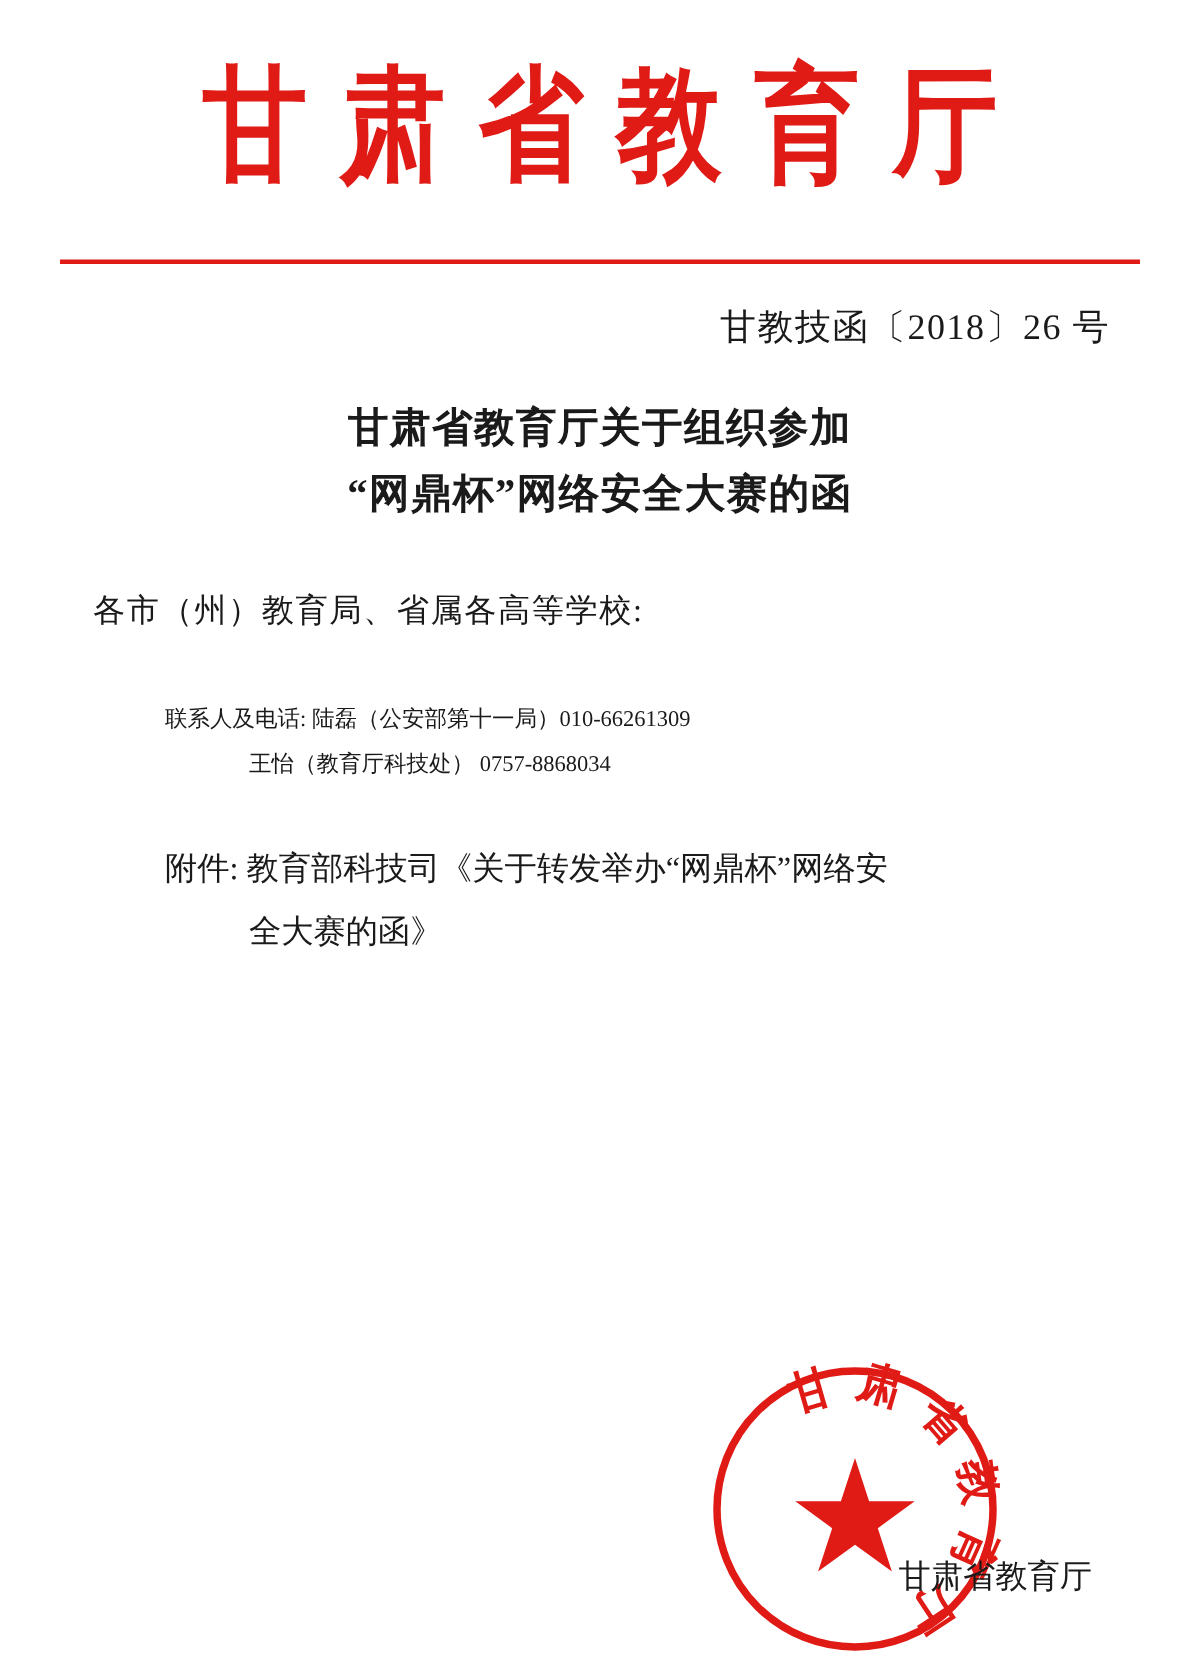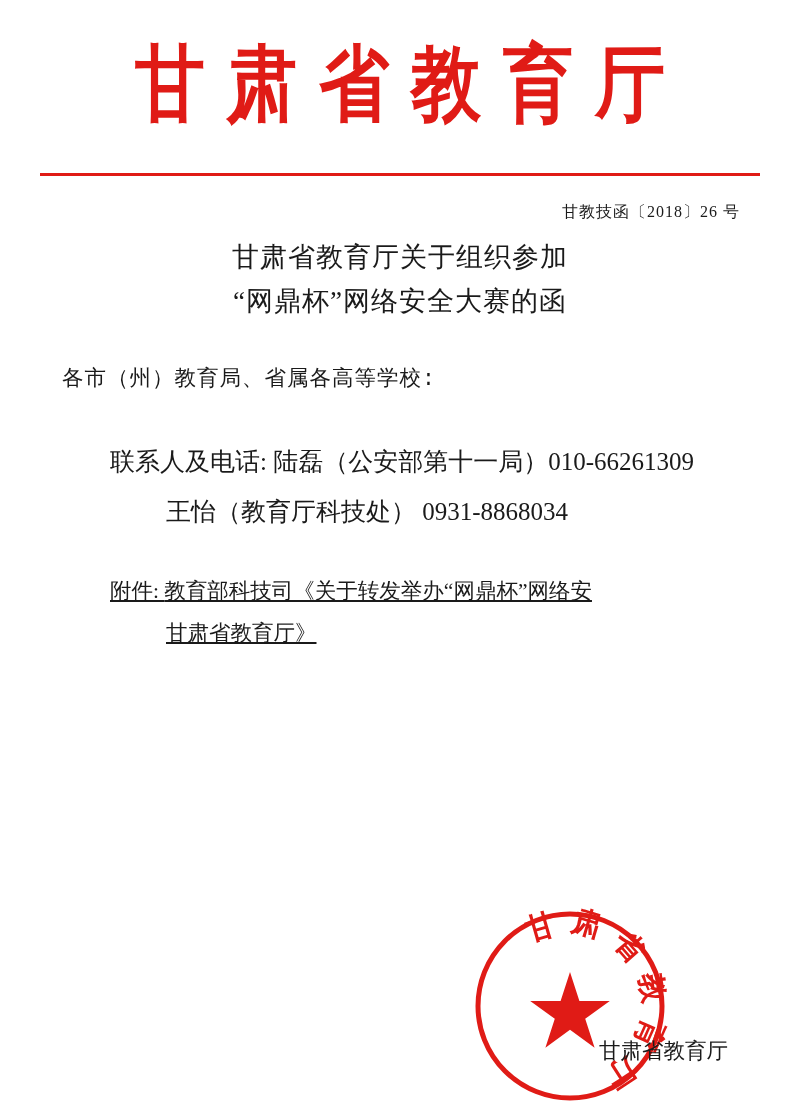--- a/index.html
+++ b/index.html
@@ -49,73 +49,71 @@
     height: 3px;
     background: #e01b16;
     width: 100%;
   }
 
   
   .docnum {
     margin-top: 26px;
     padding-right: 60px;
     text-align: right;
-    font-size: 16px;
+    font-size: 24px;
     letter-spacing: 1px;
   }
 
   
   .doc-title {
-    margin-top: 12px;
+    margin-top: 29px;
     text-align: center;
-    font-weight: normal;
+    font-weight: bold;
     font-size: 27px;
     line-height: 1.65;
     letter-spacing: 1px;
     padding: 0 70px;
   }
   .doc-title div { white-space: nowrap; }
 
   
   .body-block {
     margin-top: 34px;
     padding: 0 62px;
     font-size: 21.5px;
     line-height: 2.0;
-    font-family: Liberation Mono, monospace;
   }
   .salutation {
     letter-spacing: 1px;
   }
   .para {
     margin-top: 4px;
     text-align: justify;
     text-align-last: justify;
     text-justify: inter-ideograph;
     text-indent: 2em;
     letter-spacing: 0.5px;
   }
 
   
   .contacts {
     margin-top: 36px;
     padding: 0 62px 0 110px;
-    font-size: 25px;
+    font-size: 15px;
     line-height: 2.0;
   }
   .contact-line-1 { text-align: left; }
   .contact-line-2 { text-align: left; padding-left: 56px; }
 
   
   .attachment {
     margin-top: 34px;
     padding: 0 62px 0 110px;
     font-size: 21.5px;
     line-height: 1.95;
-    text-decoration: underline;
   }
   .attachment .cont { padding-left: 56px; display: block; }
 
   
   .signature {
     position: absolute;
     right: 72px;
     bottom: 24px;
     text-align: left;
     font-size: 21.5px;
@@ -159,29 +157,29 @@
     <div>“网鼎杯”网络安全大赛的函</div>
   </div>
 
   <div class="body-block">
     <div class="salutation">各市（州）教育局、省属各高等学校:</div>
 
   </div>
 
   <div class="contacts">
     <div class="contact-line-1">联系人及电话: 陆磊（公安部第十一局）010-66261309</div>
-    <div class="contact-line-2">王怡（教育厅科技处）   0931-8868034</div>
+    <div class="contact-line-2">王怡（教育厅科技处）   0757-8868034</div>
   </div>
 
   <div class="attachment">
     <div>
       <span>附件:</span>
       <span>教育部科技司《关于转发举办“网鼎杯”网络安</span>
     </div>
-    <span class="cont">甘肃省教育厅》</span>
+    <span class="cont">全大赛的函》</span>
   </div>
 
   <div class="seal">
     <svg width="200" height="200" viewBox="0 0 200 200" aria-hidden="true">
       <defs>
         <path id="sealArc" d="M 100,100 m -74,0 a 74,74 0 1,1 148,0 a 74,74 0 1,1 -148,0"></path>
       </defs>
       <circle cx="100" cy="100" r="92" fill="none" stroke="#e01b16" stroke-width="5"></circle>
       <polygon class="seal-star" points="100,66 109.4,94.9 139.8,94.9 115.2,112.8 124.6,141.7 100,123.8 75.4,141.7 84.8,112.8 60.2,94.9 90.6,94.9"></polygon>
       <text font-family="'Liberation Serif', 'DejaVu Serif', serif" font-size="30" font-weight="bold" fill="#e01b16" letter-spacing="12">

